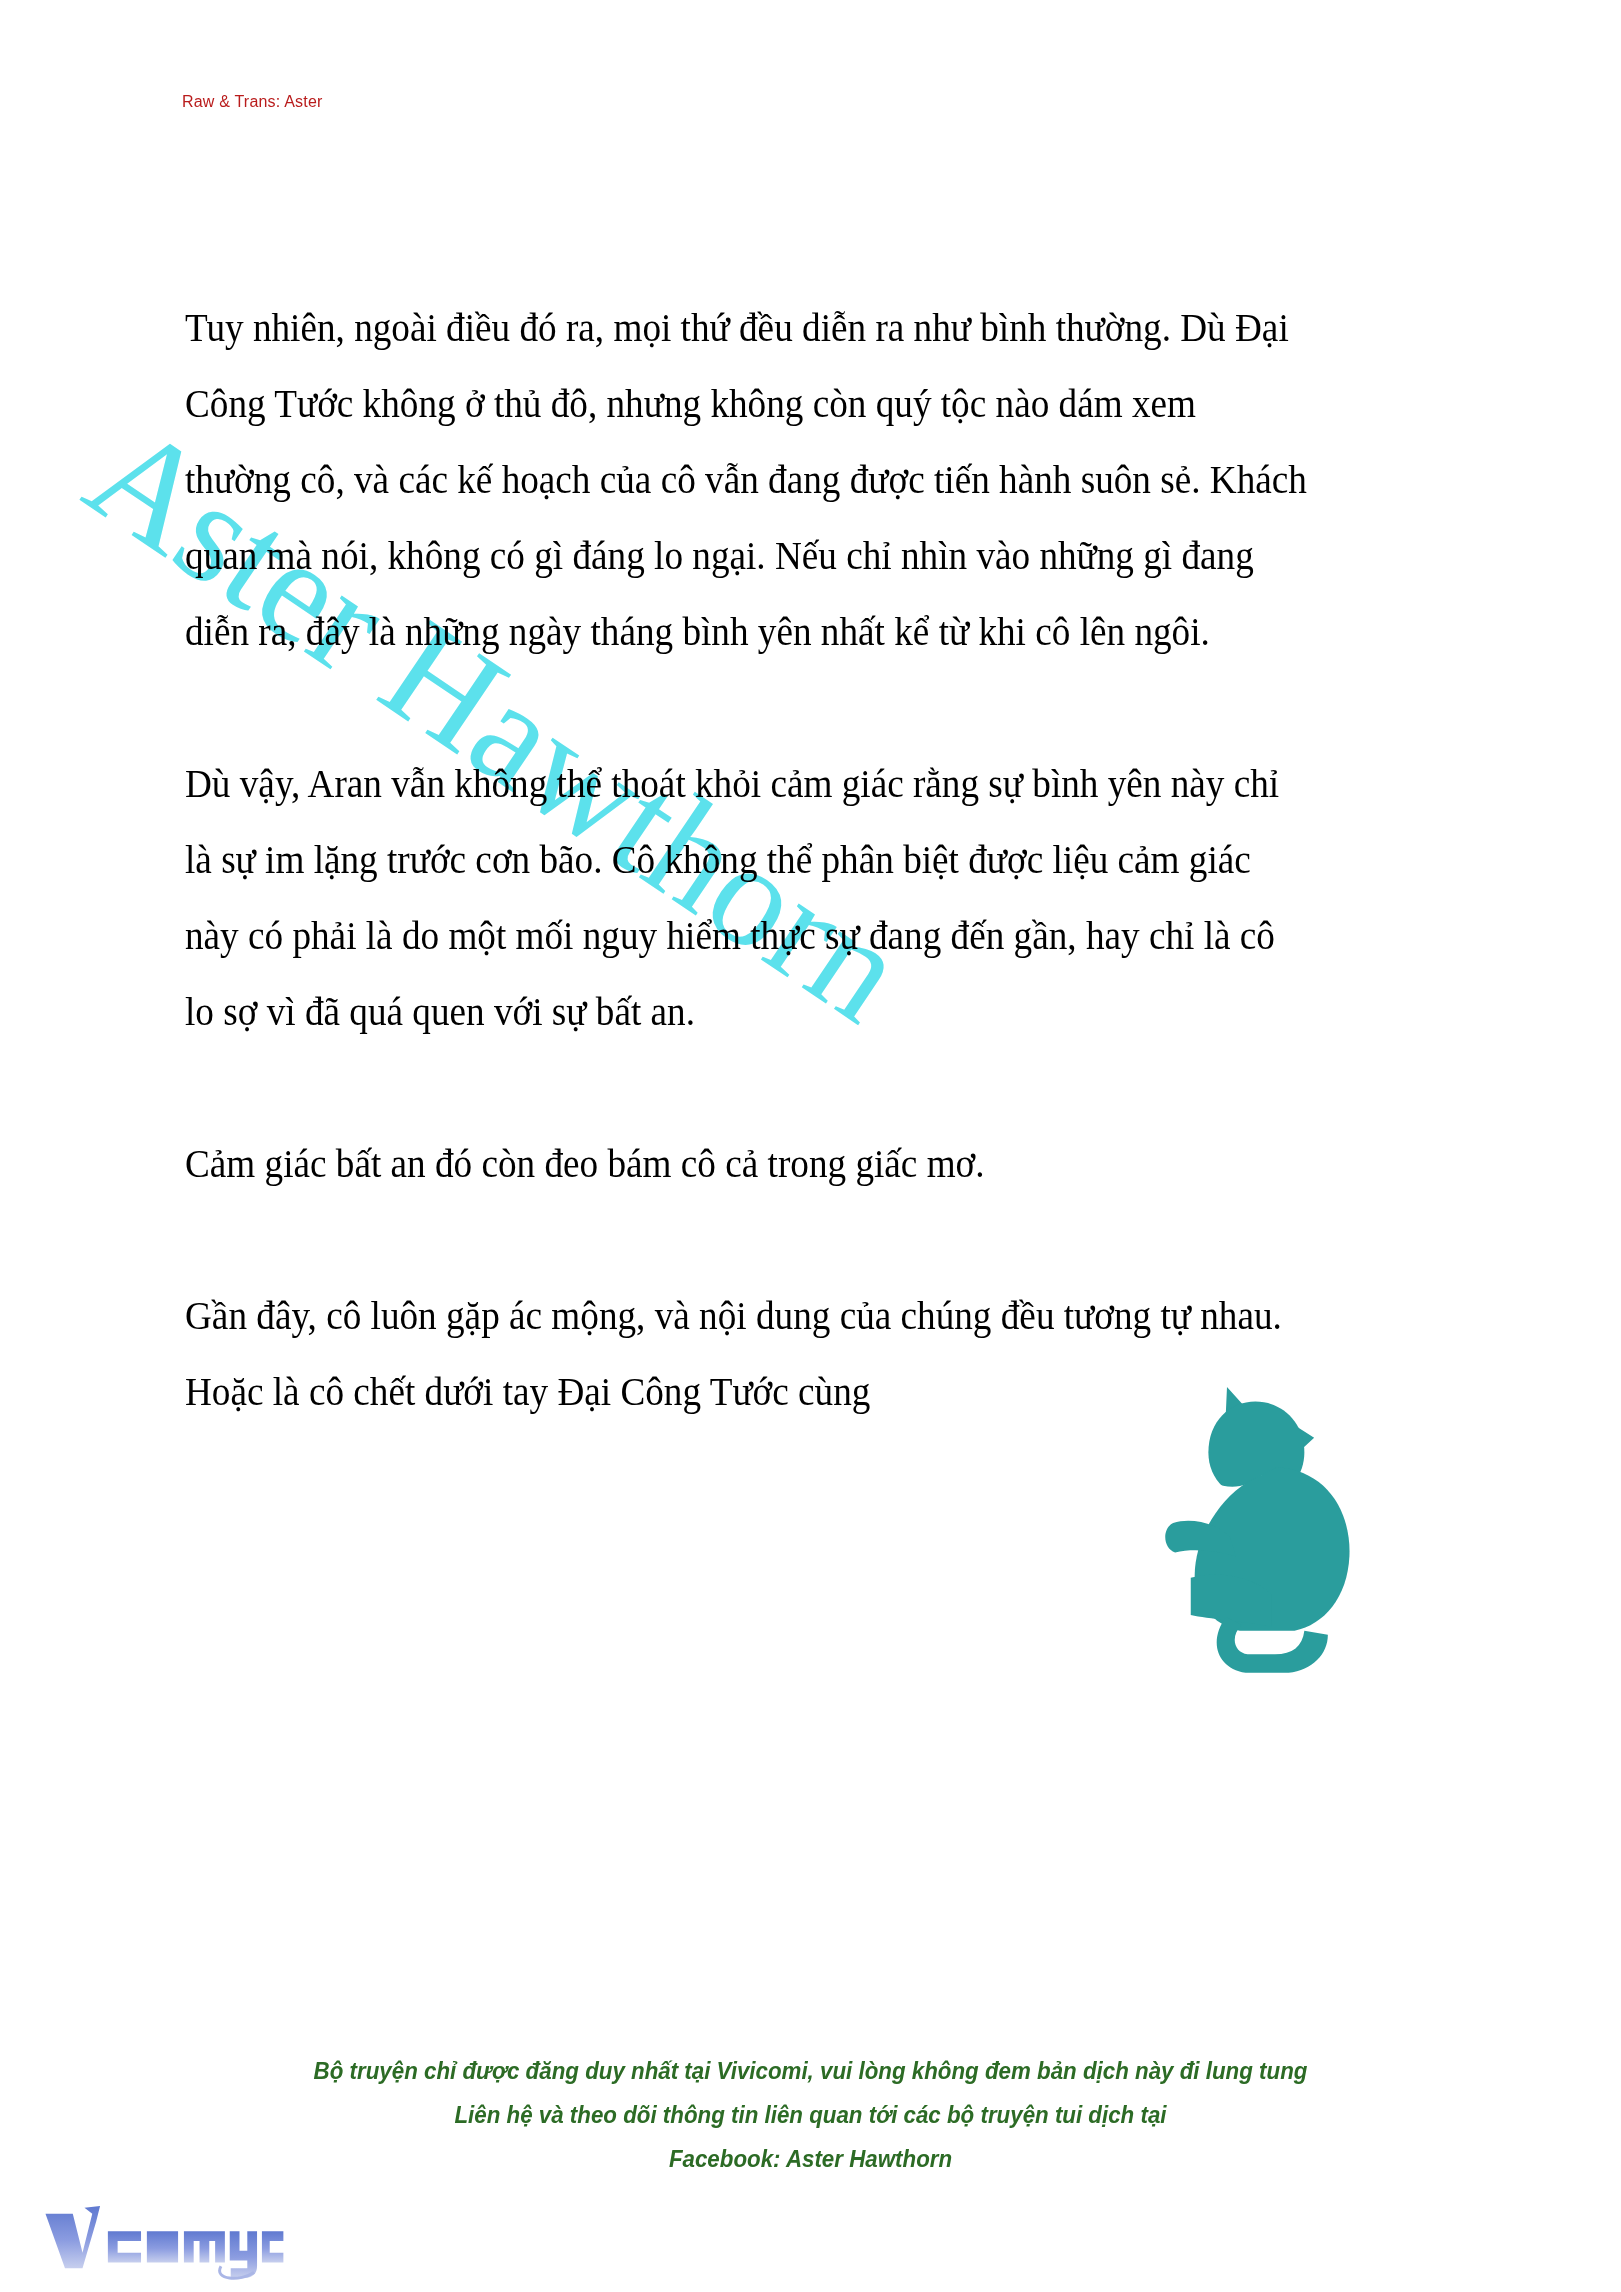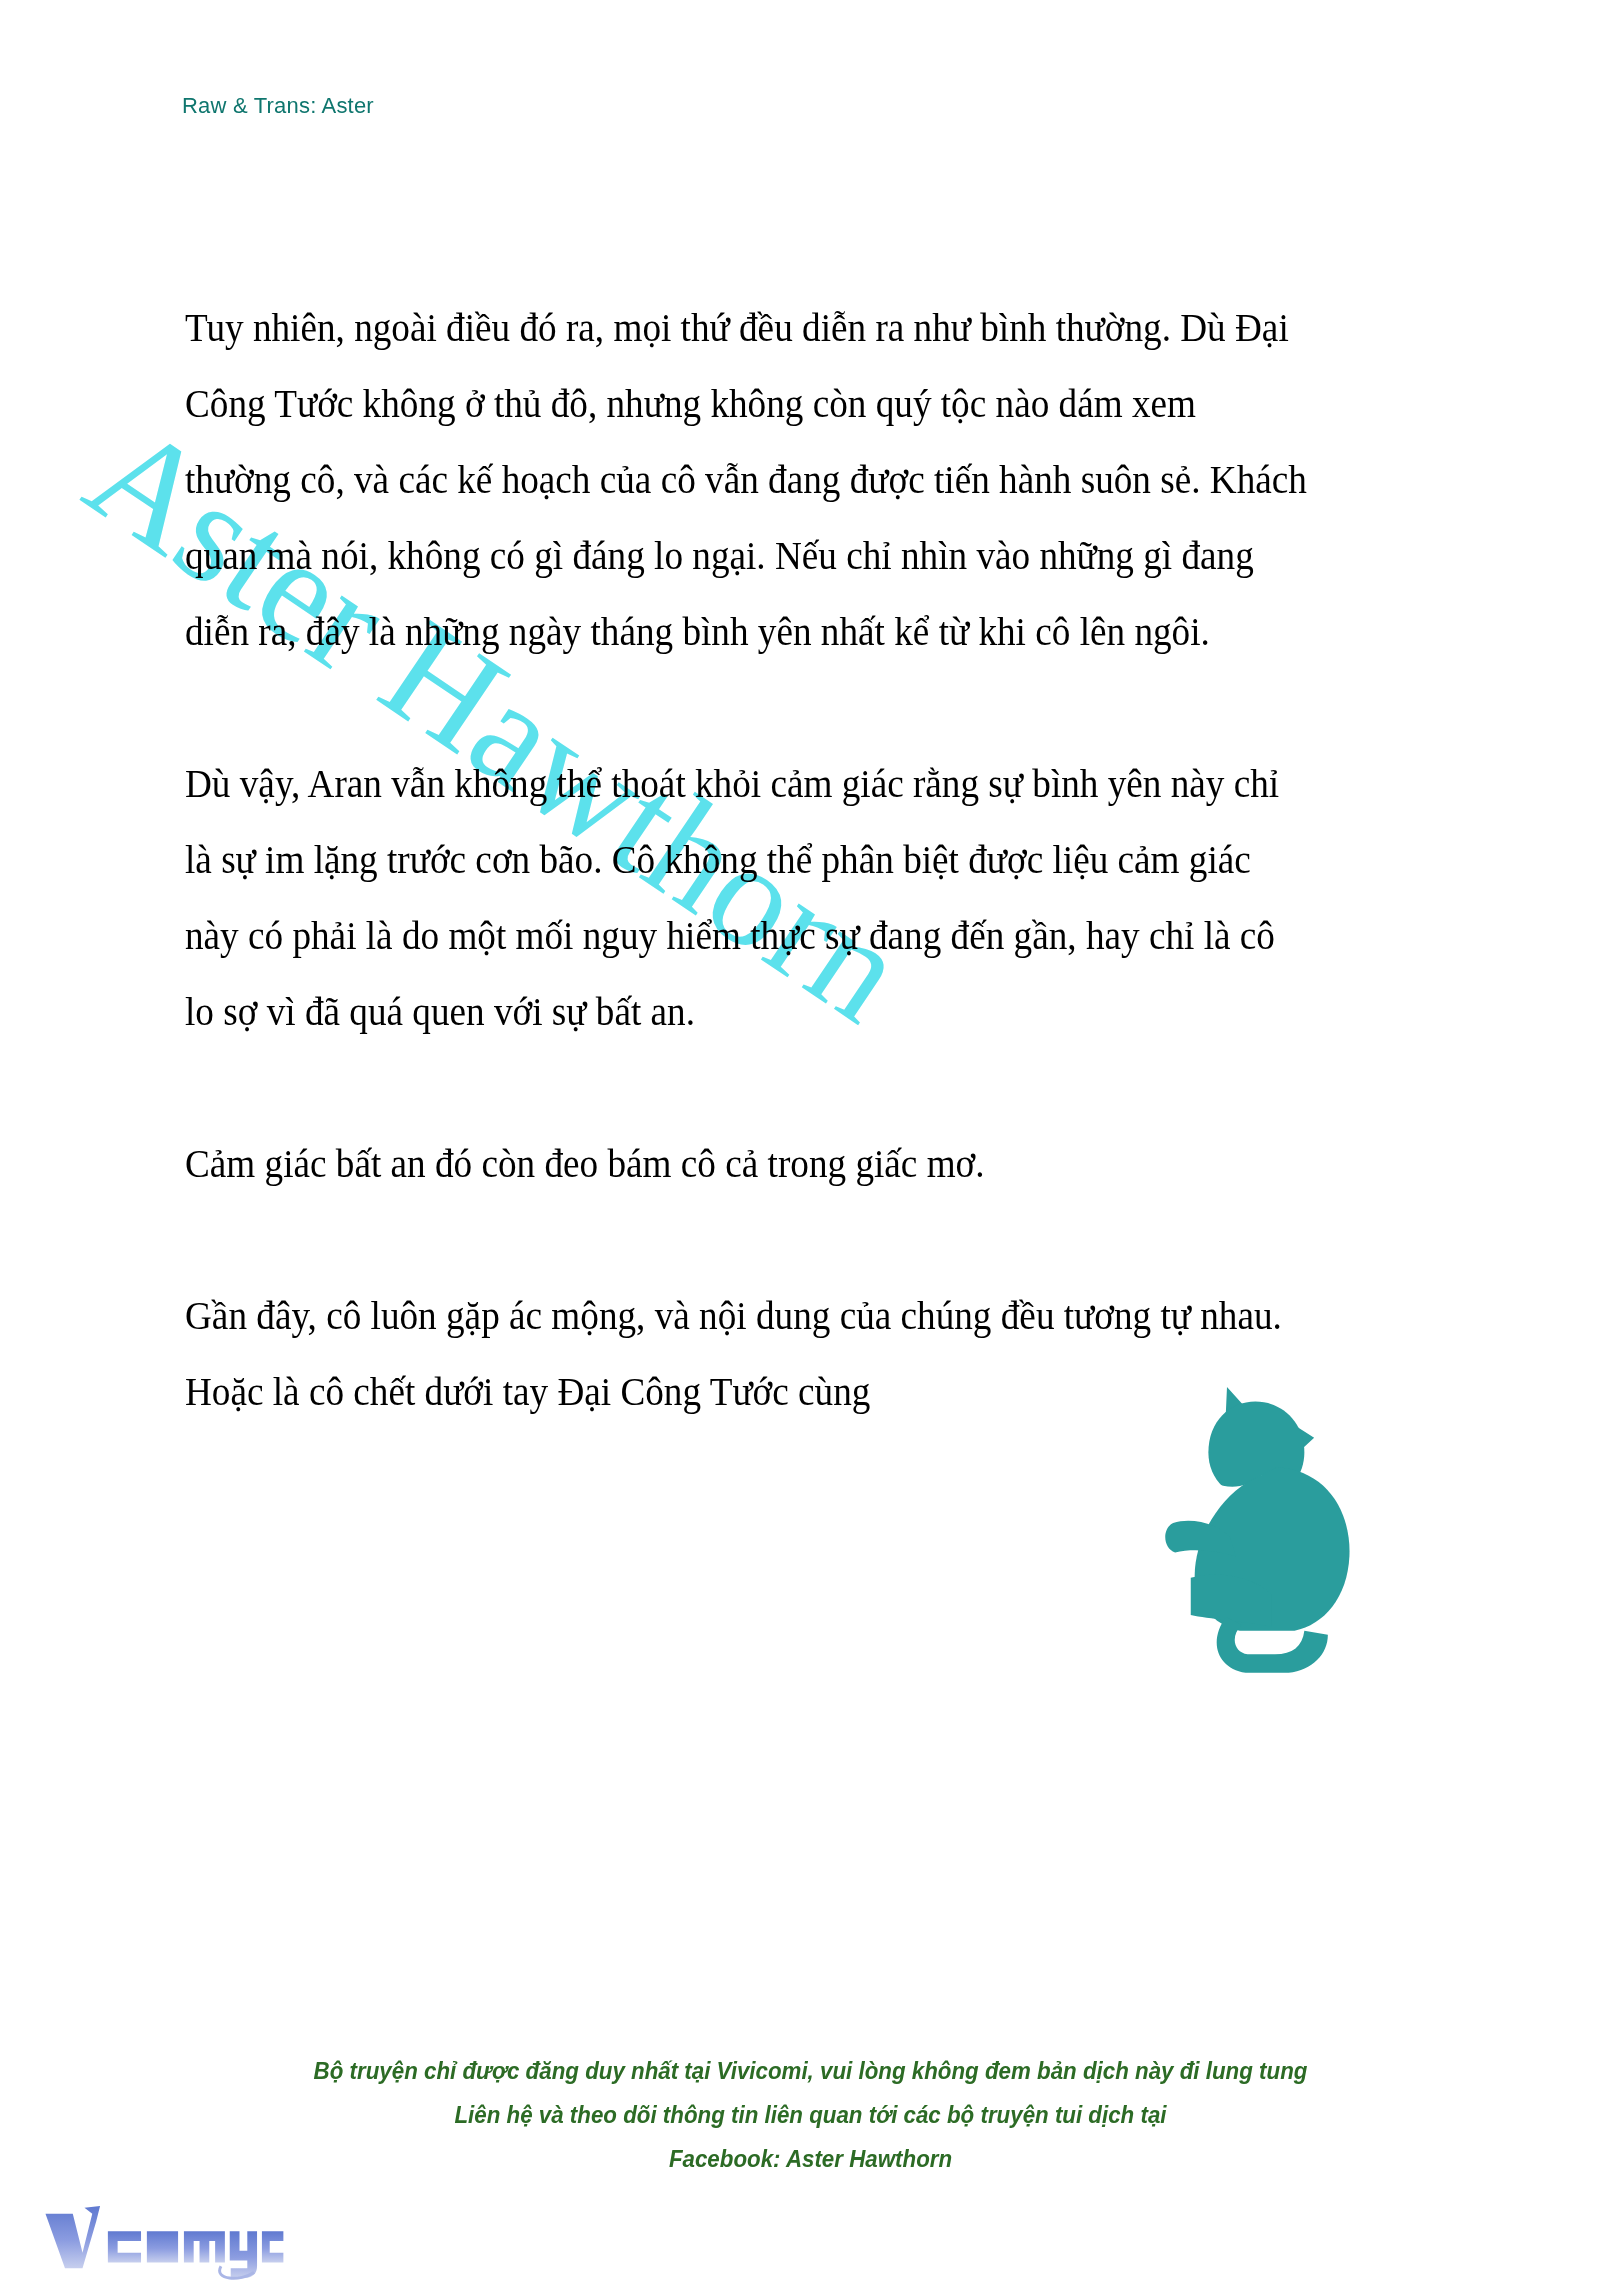--- a/index.html
+++ b/index.html
@@ -15,22 +15,22 @@
     overflow: hidden;
     font-family: "Liberation Serif", "DejaVu Serif", serif;
   }
 
   
   .header {
     position: absolute;
     left: 182px;
     top: 93px;
     font-family: "Liberation Sans", "DejaVu Sans", sans-serif;
-    font-size: 22px;
-    color: #0f766e;
+    font-size: 16px;
+    color: #b91c1c;
     letter-spacing: 0.2px;
     white-space: nowrap;
   }
 
   
   .body-block {
     position: absolute;
     left: 185px;
     top: 290px;
     width: 1210px;

